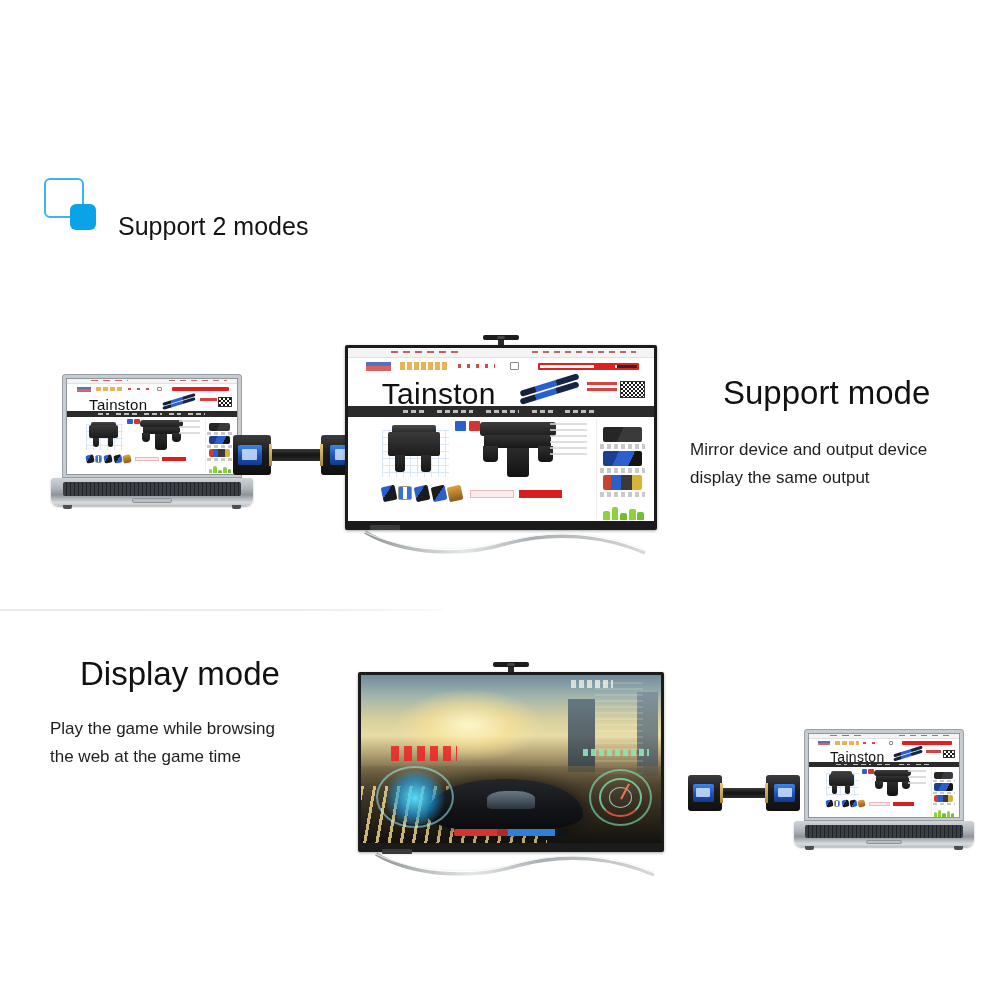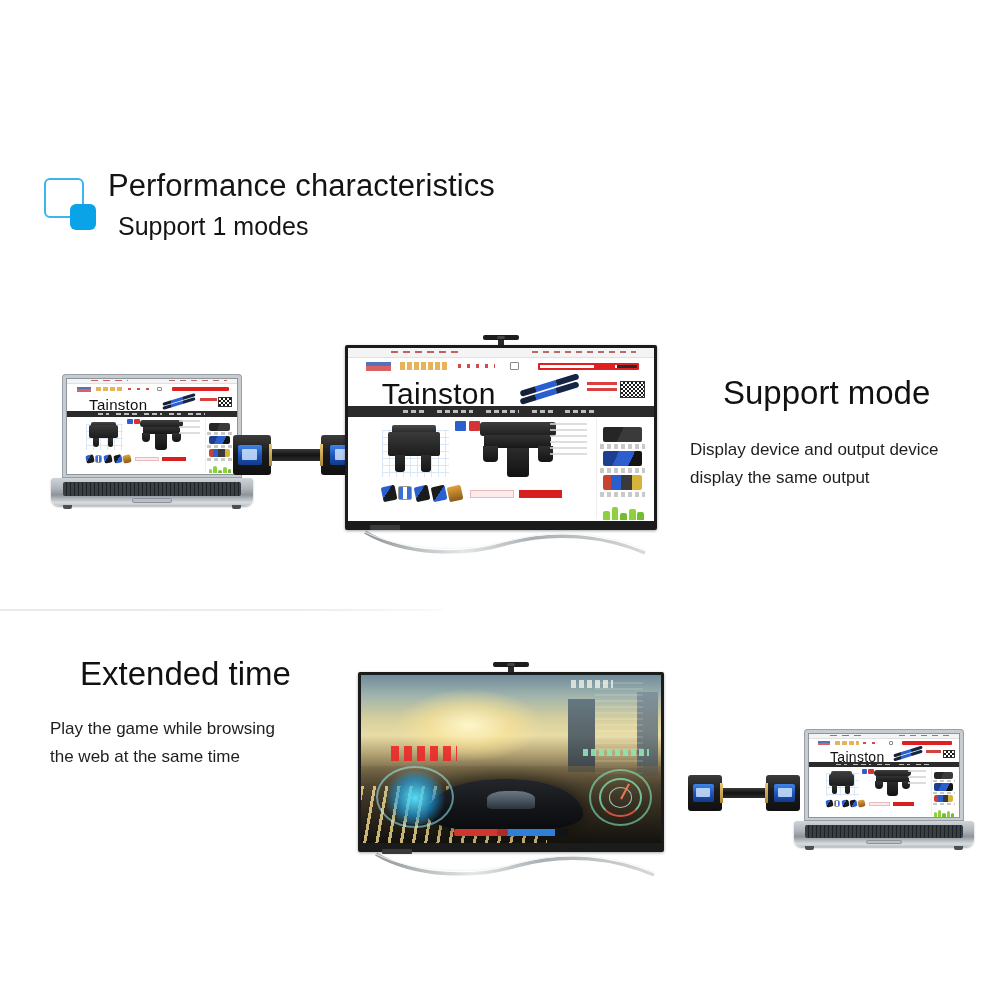--- a/index.html
+++ b/index.html
@@ -307,22 +307,21 @@
   .mode-desc  { position:absolute; font-size:17px; line-height:1.62; color:#1e1e1e; }
 </style>
 </head>
 <body>
 
 <div id="header-block">
   <div id="feature-icon">
     <div class="sq-outline"></div>
     <div class="sq-filled"></div>
   </div>
-  <div id="header-title">Performance characteristics</div>
-  <div id="header-sub">Support 1 modes</div>
+  <div id="header-sub">Support 2 modes</div>
 </div>
 
 <div class="laptop" style="left:62px; top:374px; width:180px; height:132px;">
   <div class="lid" style="height:104px;">
     <div class="lid-inner">
       <div class="cam"></div>
 
       <div class="shop">
         <div class="topbar">
           <div class="tl"></div>
@@ -527,30 +526,30 @@
         </linearGradient>
       </defs>
       <path d="M20 2 C 60 26, 120 26, 160 14 C 210 0, 260 6, 300 23" fill="none" stroke="url(#stg1)" stroke-width="3.4"></path>
       <path d="M20 2 C 62 22, 122 22, 162 11 C 212 -2, 262 3, 300 20" fill="none" stroke="#f2f4f5" stroke-width="1.2" opacity=".85"></path>
     </svg>
   </div>
 </div>
 
 <div class="mode-title" style="left:723px; top:374px;">Support mode</div>
 <div class="mode-desc" style="left:690px; top:436px; width:300px;">
-  <div>Display device and output device</div>
+  <div>Mirror device and output device</div>
   <div>display the same output</div>
 </div>
 
 <div id="section-divider"></div>
 
-<div class="mode-title" style="left:80px; top:655px;">Extended time</div>
+<div class="mode-title" style="left:80px; top:655px;">Display mode</div>
 <div class="mode-desc" style="left:50px; top:715px; width:320px;">
   <div>Play the game while browsing</div>
-  <div>the web at the same time</div>
+  <div>the web at the game time</div>
 </div>
 
 <div class="tv" style="left:358px; top:672px; width:306px; height:205px;">
   <div class="webcam" style="top:-10px;">
     <div class="bar"></div>
       <div class="neck"></div>
       <div class="lens"></div>
   </div>
   <div class="panel" style="height:180px;">
     <div class="panel-inner">

